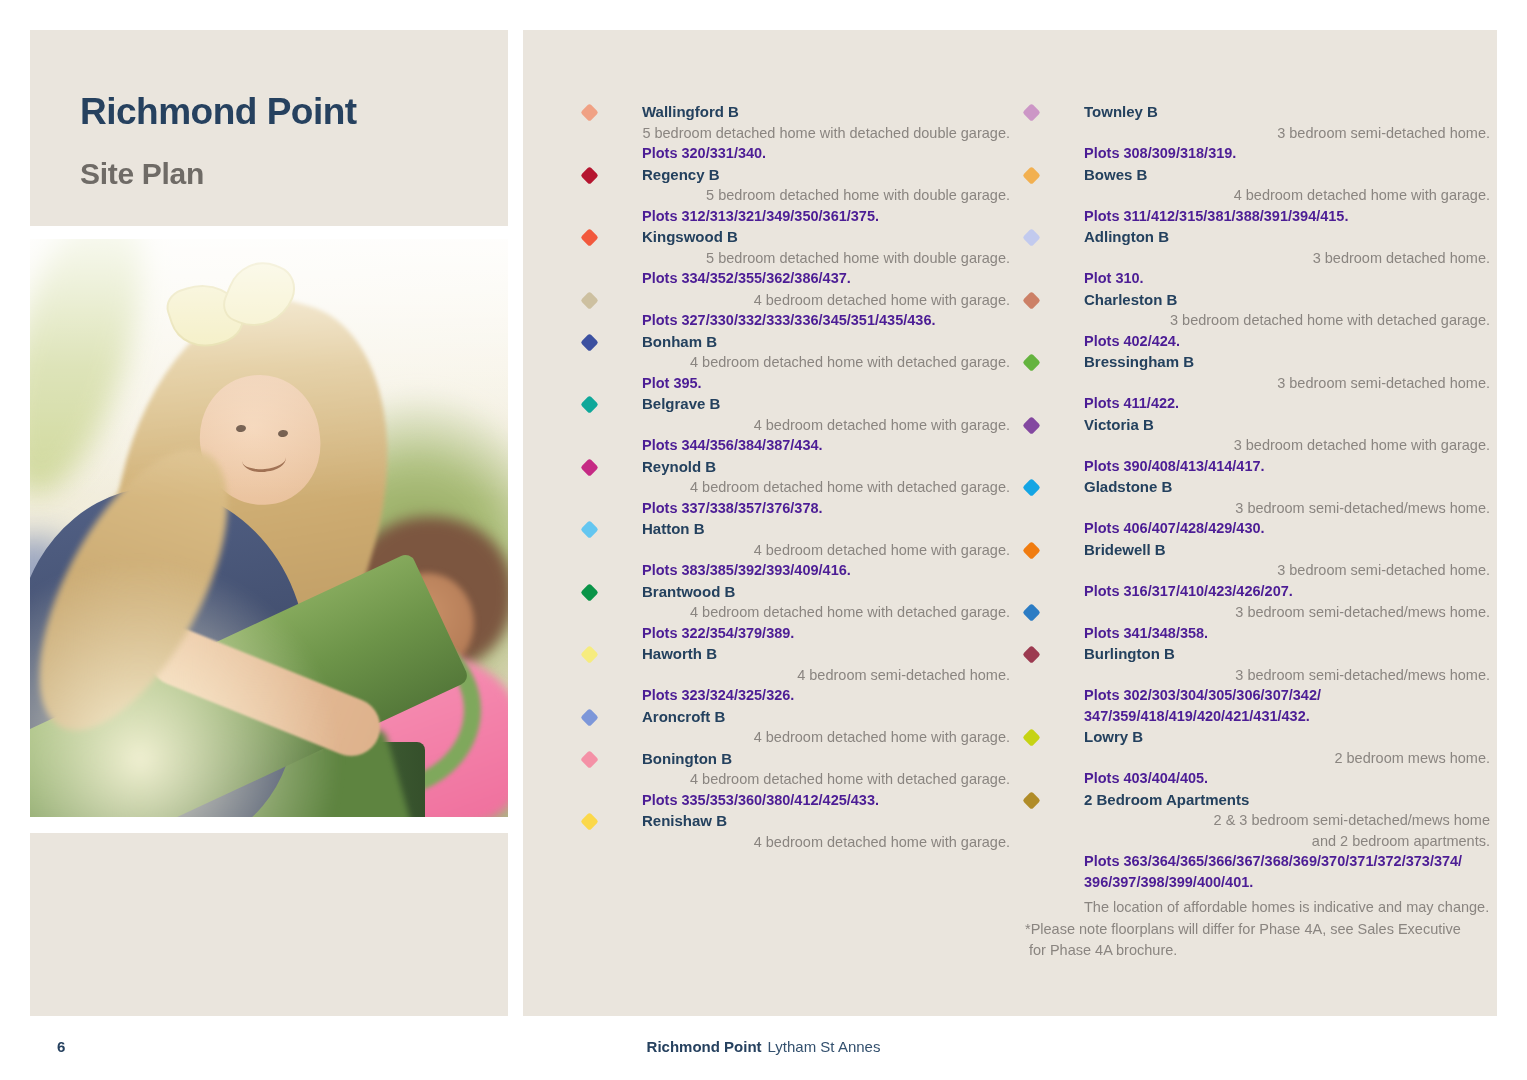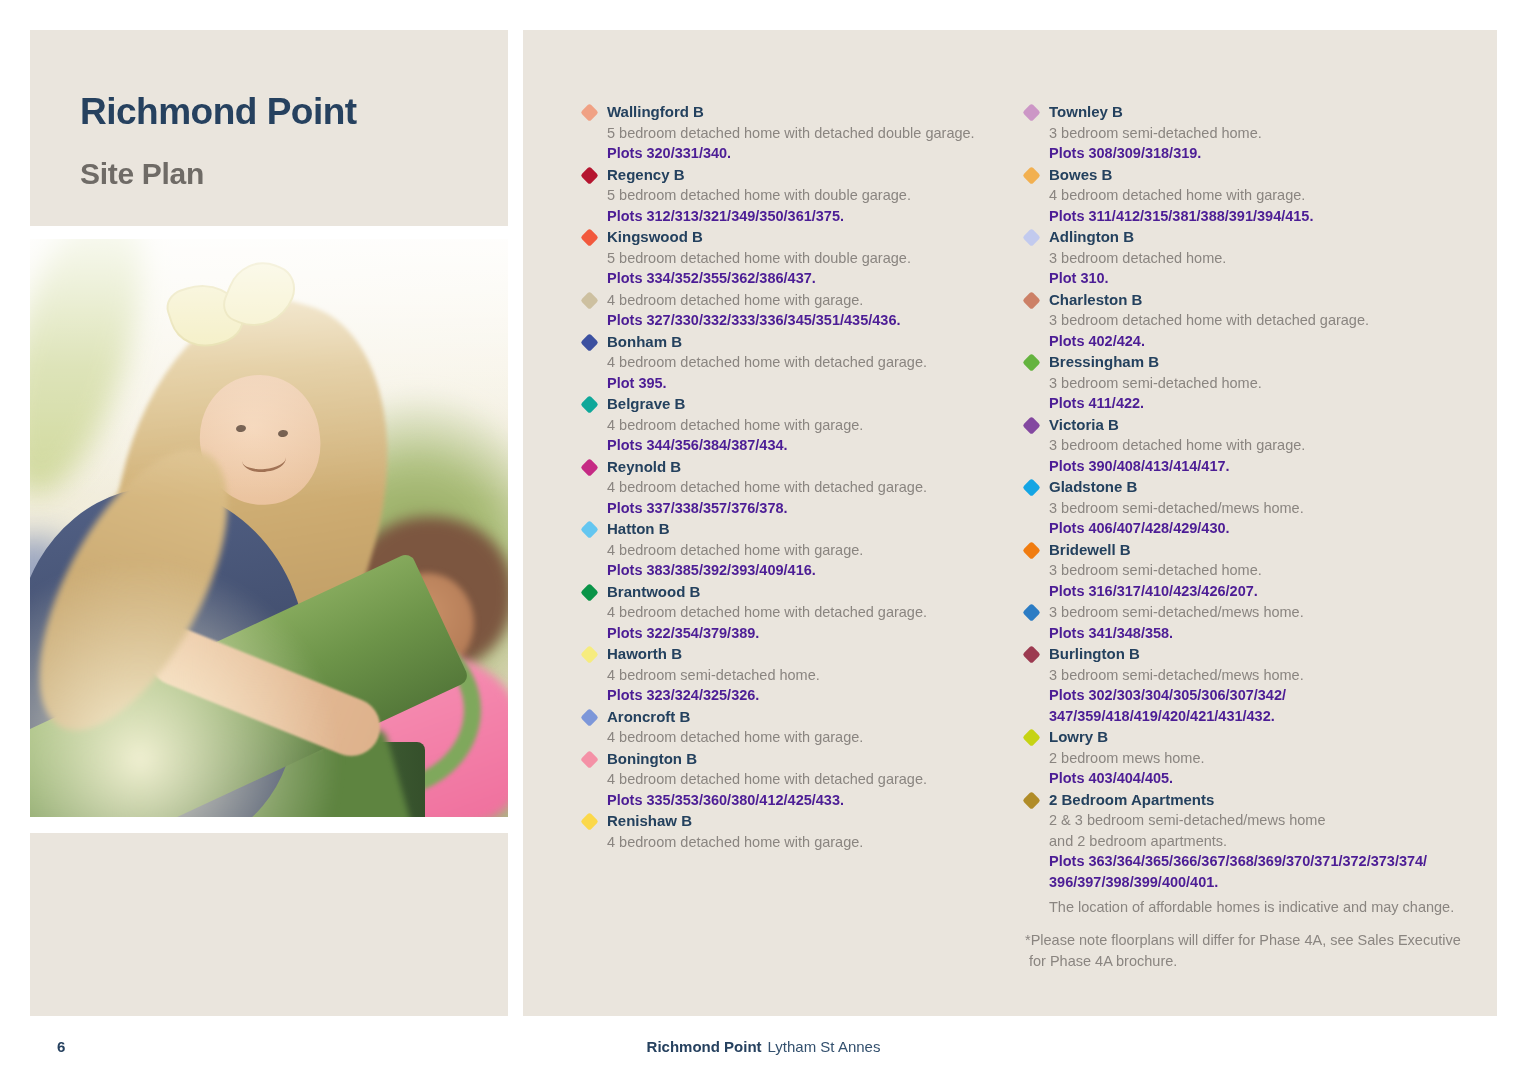--- a/index.html
+++ b/index.html
@@ -71,26 +71,26 @@
 
   
   #legend-panel{left:523px;top:30px;width:974px;height:986px;}
   .legend-col{position:absolute;top:72px;}
   #legend-col-1{left:57px;width:430px;}
   #legend-col-2{left:499px;width:468px;}
   .legend-item{display:flex;margin-bottom:1px;}
   .diamond-wrap{width:27px;flex:none;}
   .diamond{width:13px;height:13px;border-radius:2.5px;transform:rotate(45deg);
     margin-left:3px;margin-top:4px;}
-  .item-text{flex:1;}
+  .item-text{flex:1;margin-left:35px;}
   .item-name{font-size:15px;line-height:20.5px;font-weight:bold;color:#24415E;}
-  .item-desc{font-size:14.5px;line-height:20.5px;color:#8A8580;}
+  .item-desc{font-size:14.5px;line-height:20.5px;color:#8A8580;text-align:right;}
   .item-plots{font-size:14.5px;line-height:20.5px;font-weight:bold;color:#4c1d95;}
   .item-note{font-size:14.5px;line-height:20.5px;color:#8A8580;margin-top:5px;}
-  .footnote{margin-left:3px;margin-top:12px;font-size:14.5px;line-height:21px;color:#8A8580;}
+  .footnote{margin-left:3px;margin-top:1px;font-size:14.5px;line-height:21px;color:#8A8580;}
   .footnote .fn2{padding-left:4px;}
 
   
   #footer-pagenum{position:absolute;left:57px;top:1038px;font-size:15px;font-weight:bold;color:#26415F;}
   #footer-center{position:absolute;left:0;top:1038px;width:1527px;text-align:center;font-size:15px;color:#33506E;}
   #footer-center b{color:#26415F;margin-right:6px;}
 </style>
 </head>
 <body>
 

